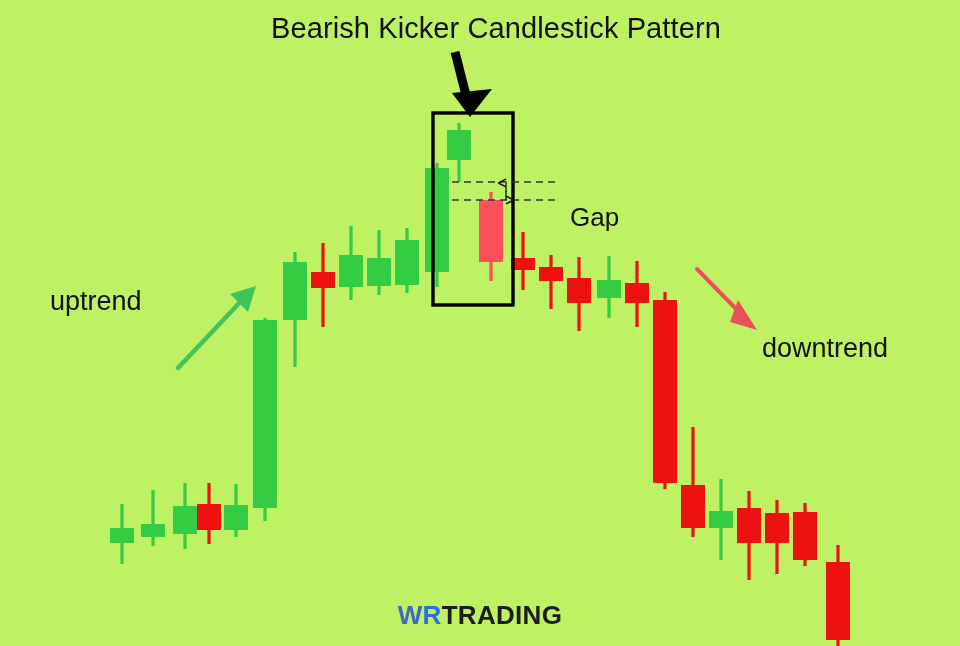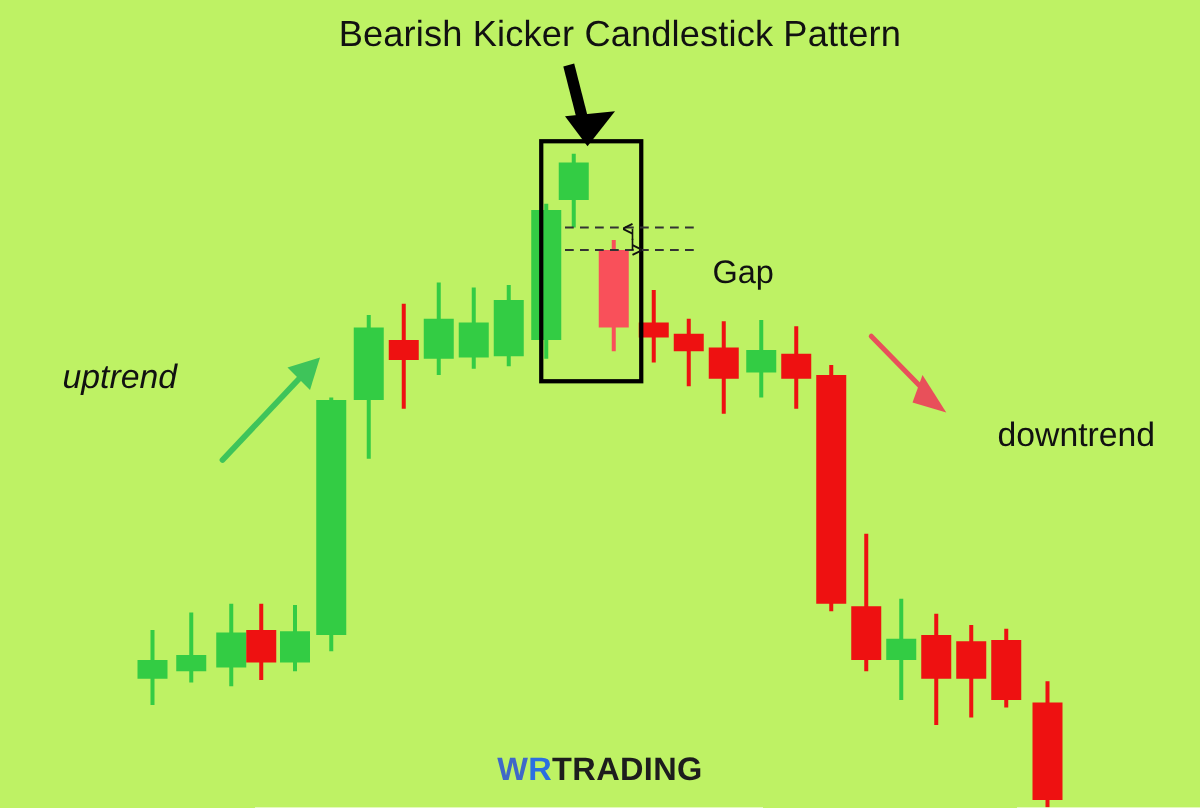--- a/index.html
+++ b/index.html
@@ -40,24 +40,23 @@
   #gap-label {
     left: 570px;
     top: 169px;
     font-size: 26px;
     margin-top: 33px;
   }
   #uptrend-label {
     left: 50px;
     top: 286px;
     font-size: 27px;
-    font-style: italic;
   }
   #downtrend-label {
-    left: 798px;
+    left: 762px;
     top: 333px;
     font-size: 27px;
   }
   #watermark {
     position: absolute;
     left: 0;
     top: 600px;
     width: 960px;
     text-align: center;
     font-size: 26px;

